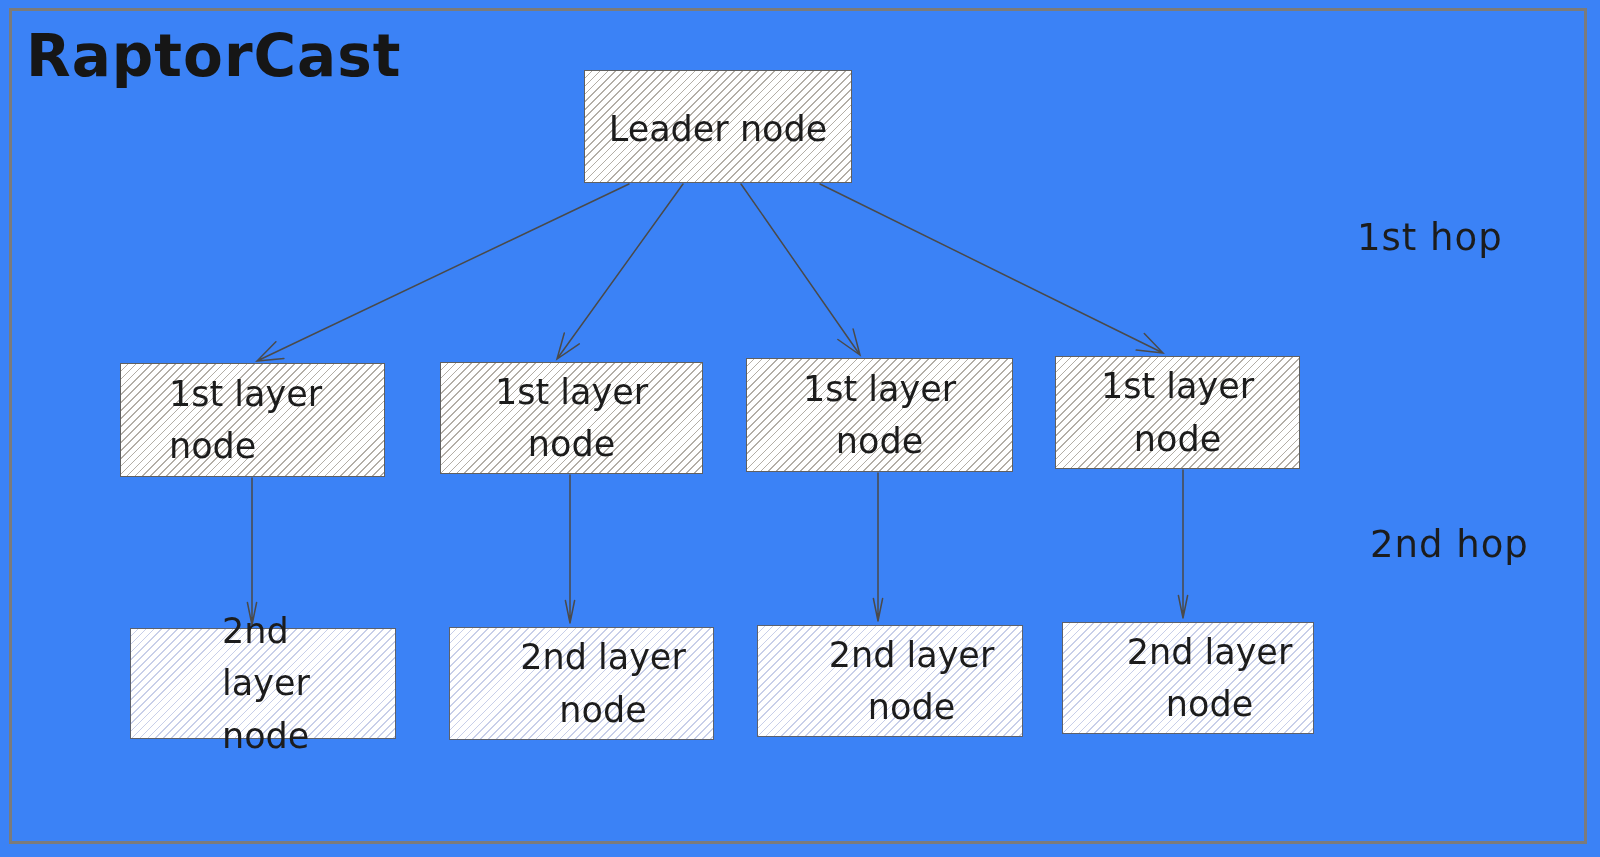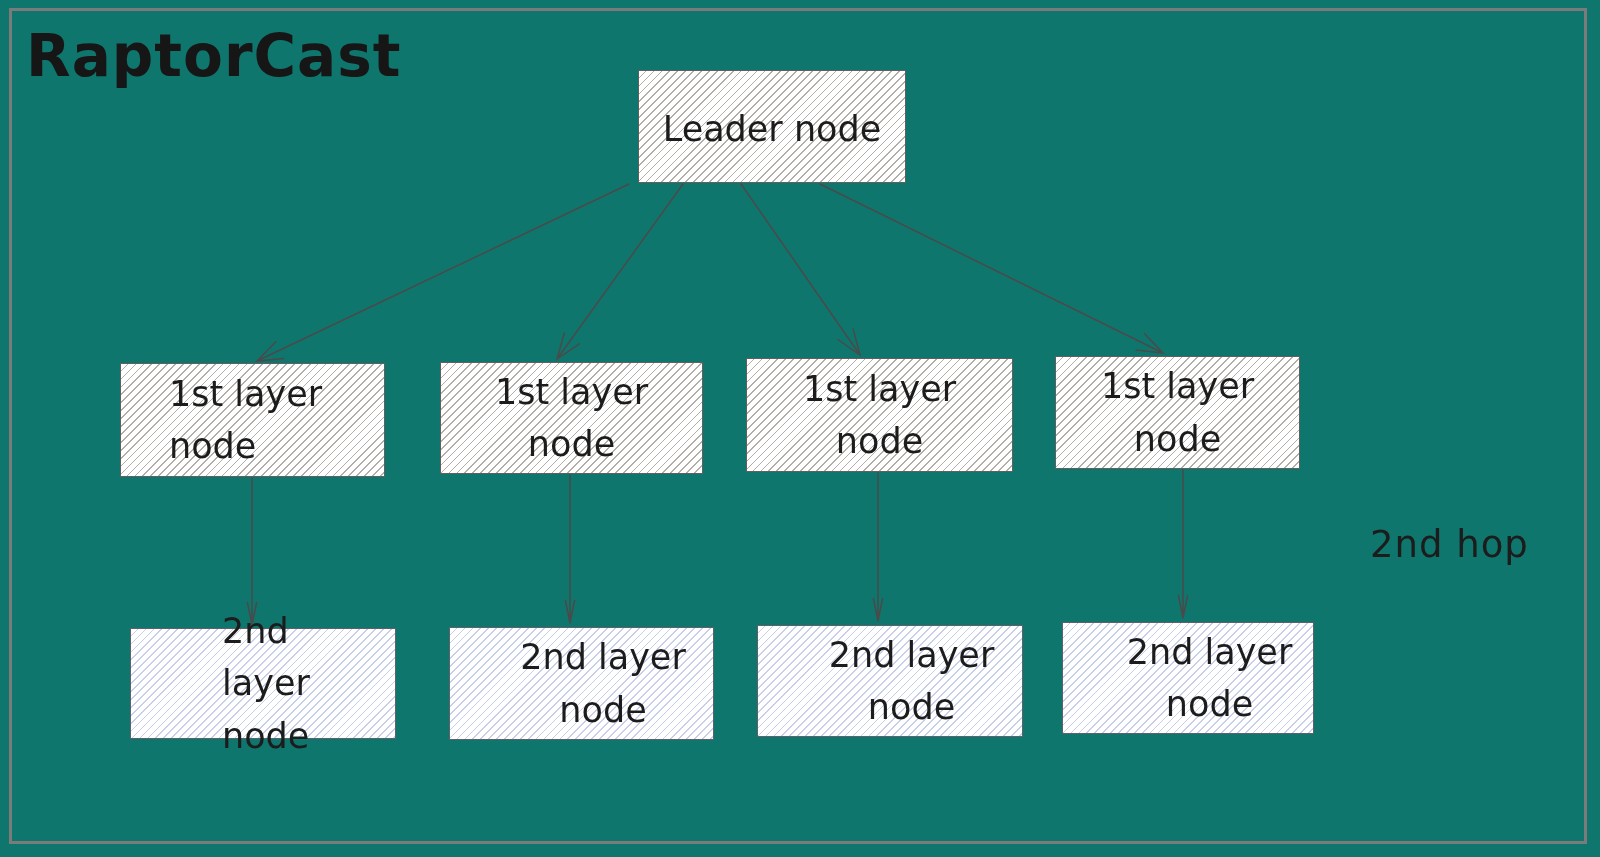--- a/index.html
+++ b/index.html
@@ -1,17 +1,17 @@
 <!DOCTYPE html>
 <html><head>
 <meta charset="utf-8">
 <style>
   html, body { margin:0; padding:0; background:#ffffff; }
   .canvas {
-    position:relative; width:1600px; height:857px; background:#0f766e;
+    position:relative; width:1600px; height:857px; background:#3b82f6;
     font-family:"DejaVu Sans", sans-serif; color:#1c1c1c; overflow:hidden;
   }
   .frame {
     position:absolute; left:9px; top:8px; width:1578px; height:836px;
     border:3px solid #7b7b7b; box-sizing:border-box; background:transparent;
   }
   .title {
     position:absolute; left:26px; top:22px; font-size:58px; font-weight:600;
     letter-spacing:1px; color:#161616;
   }
@@ -52,21 +52,21 @@
       <path d="M629 184 L257 361 M283.9 358.5 L257 361 L275.9 341.7" fill="none" stroke="#4a4a4a" stroke-width="1.5" stroke-linecap="round"></path>
       <path d="M683 184 L557 359 M579.3 343.8 L557 359 L564.3 333.0" fill="none" stroke="#4a4a4a" stroke-width="1.5" stroke-linecap="round"></path>
       <path d="M741 184 L860 355 M853.1 328.9 L860 355 L837.9 339.5" fill="none" stroke="#4a4a4a" stroke-width="1.5" stroke-linecap="round"></path>
       <path d="M820 184 L1163 353 M1144.3 333.5 L1163 353 L1136.2 350.1" fill="none" stroke="#4a4a4a" stroke-width="1.5" stroke-linecap="round"></path>
       <path d="M252 478 L252 625 M256.6 602.5 L252 625 L247.4 602.5" fill="none" stroke="#4a4a4a" stroke-width="1.5" stroke-linecap="round"></path>
       <path d="M570 475 L570 623 M574.6 600.5 L570 623 L565.4 600.5" fill="none" stroke="#4a4a4a" stroke-width="1.5" stroke-linecap="round"></path>
       <path d="M878 473 L878 621 M882.6 598.5 L878 621 L873.4 598.5" fill="none" stroke="#4a4a4a" stroke-width="1.5" stroke-linecap="round"></path>
       <path d="M1183 470 L1183 618 M1187.6 595.5 L1183 618 L1178.4 595.5" fill="none" stroke="#4a4a4a" stroke-width="1.5" stroke-linecap="round"></path>
     </svg>
 
-  <div class="node gray leader" style="left:638px; top:70px; width:268px; height:113px;">
+  <div class="node gray leader" style="left:584px; top:70px; width:268px; height:113px;">
     <span class="lbl">Leader node</span>
   </div>
 
   <div class="node gray align-left" style="left:120px; top:363px; width:265px; height:114px;">
     <span class="lbl">1st layer node</span>
   </div>
   <div class="node gray" style="left:440px; top:362px; width:263px; height:112px;">
     <span class="lbl">1st layer node</span>
   </div>
   <div class="node gray" style="left:746px; top:358px; width:267px; height:114px;">
@@ -82,15 +82,16 @@
   <div class="node blue" style="left:449px; top:627px; width:265px; height:113px;">
     <span class="lbl">2nd layer node</span>
   </div>
   <div class="node blue" style="left:757px; top:625px; width:266px; height:112px;">
     <span class="lbl">2nd layer node</span>
   </div>
   <div class="node blue" style="left:1062px; top:622px; width:252px; height:112px;">
     <span class="lbl">2nd layer node</span>
   </div>
 
+  <div class="hop" style="left:1357px; top:216px;">1st hop</div>
   <div class="hop" style="left:1370px; top:523px;">2nd hop</div>
 
 </div>
 
 </body></html>

